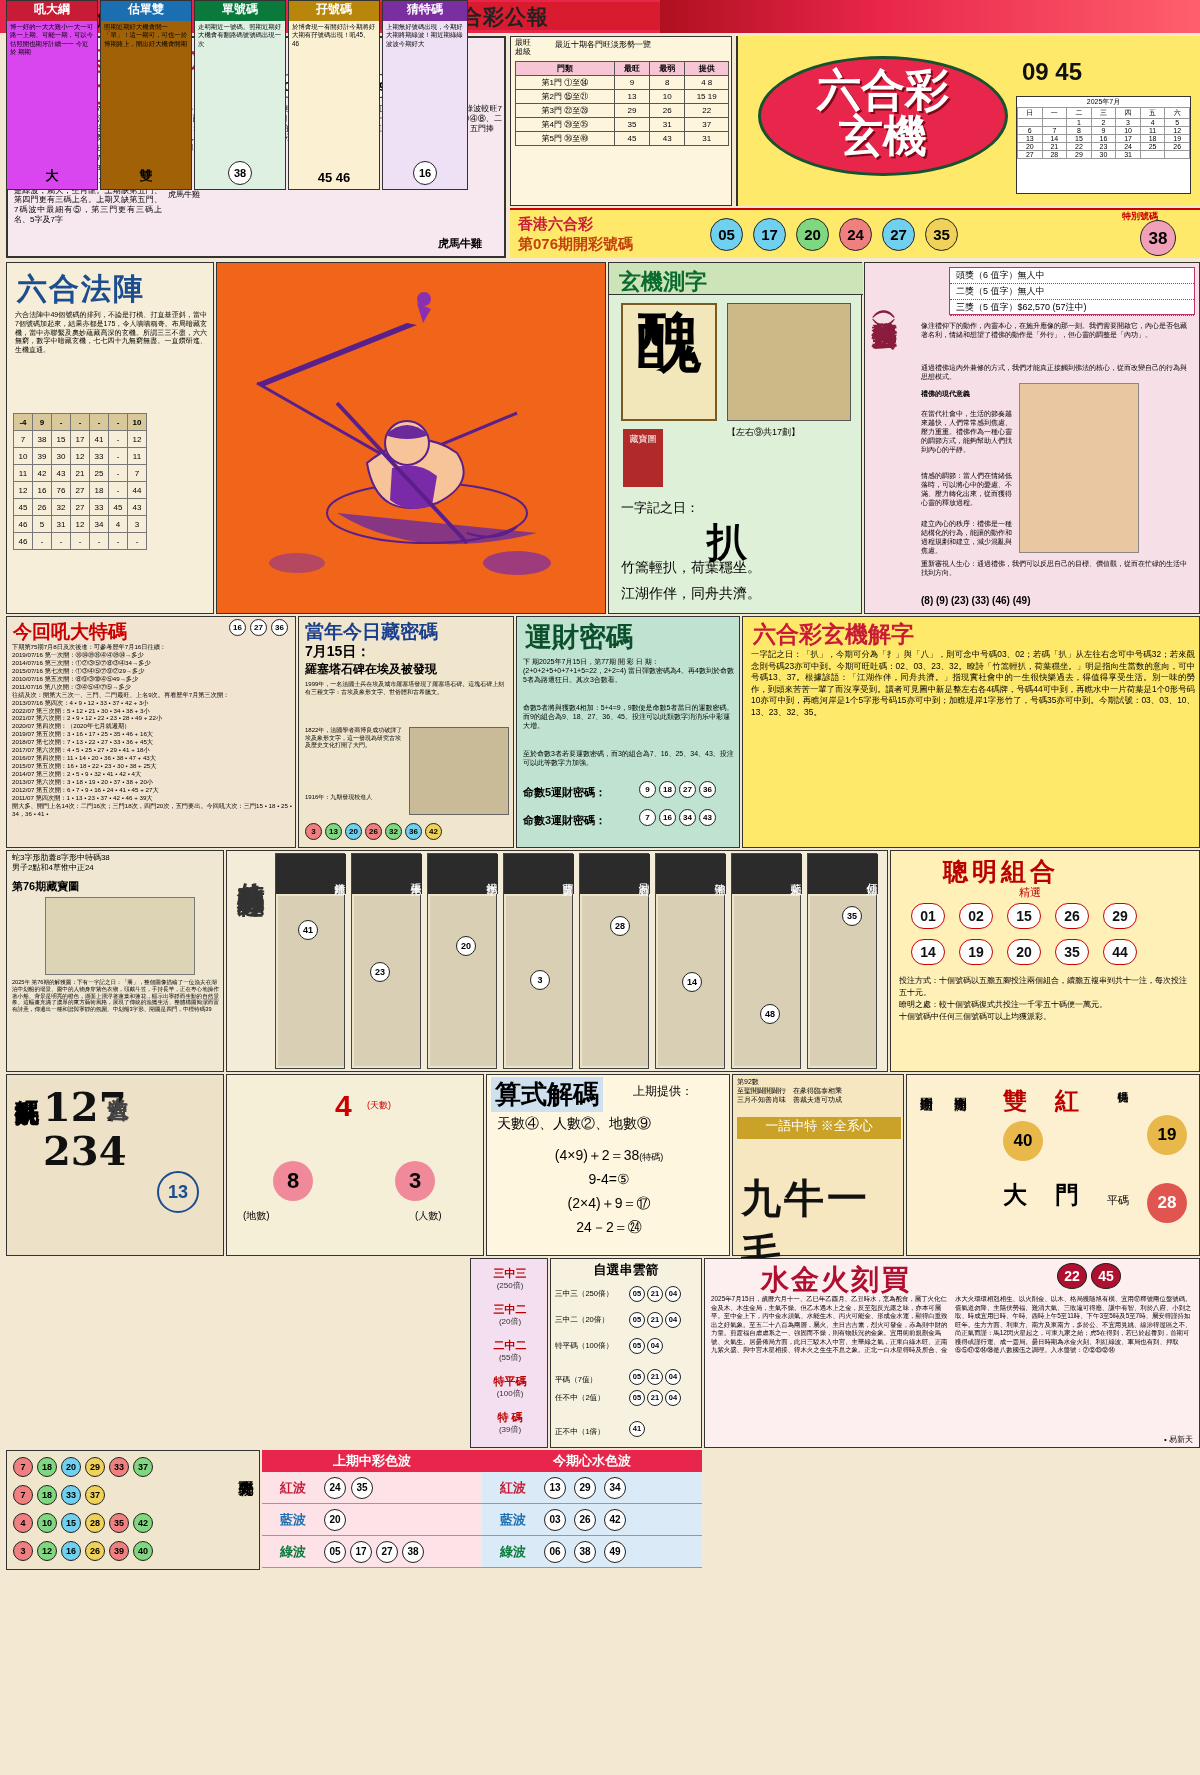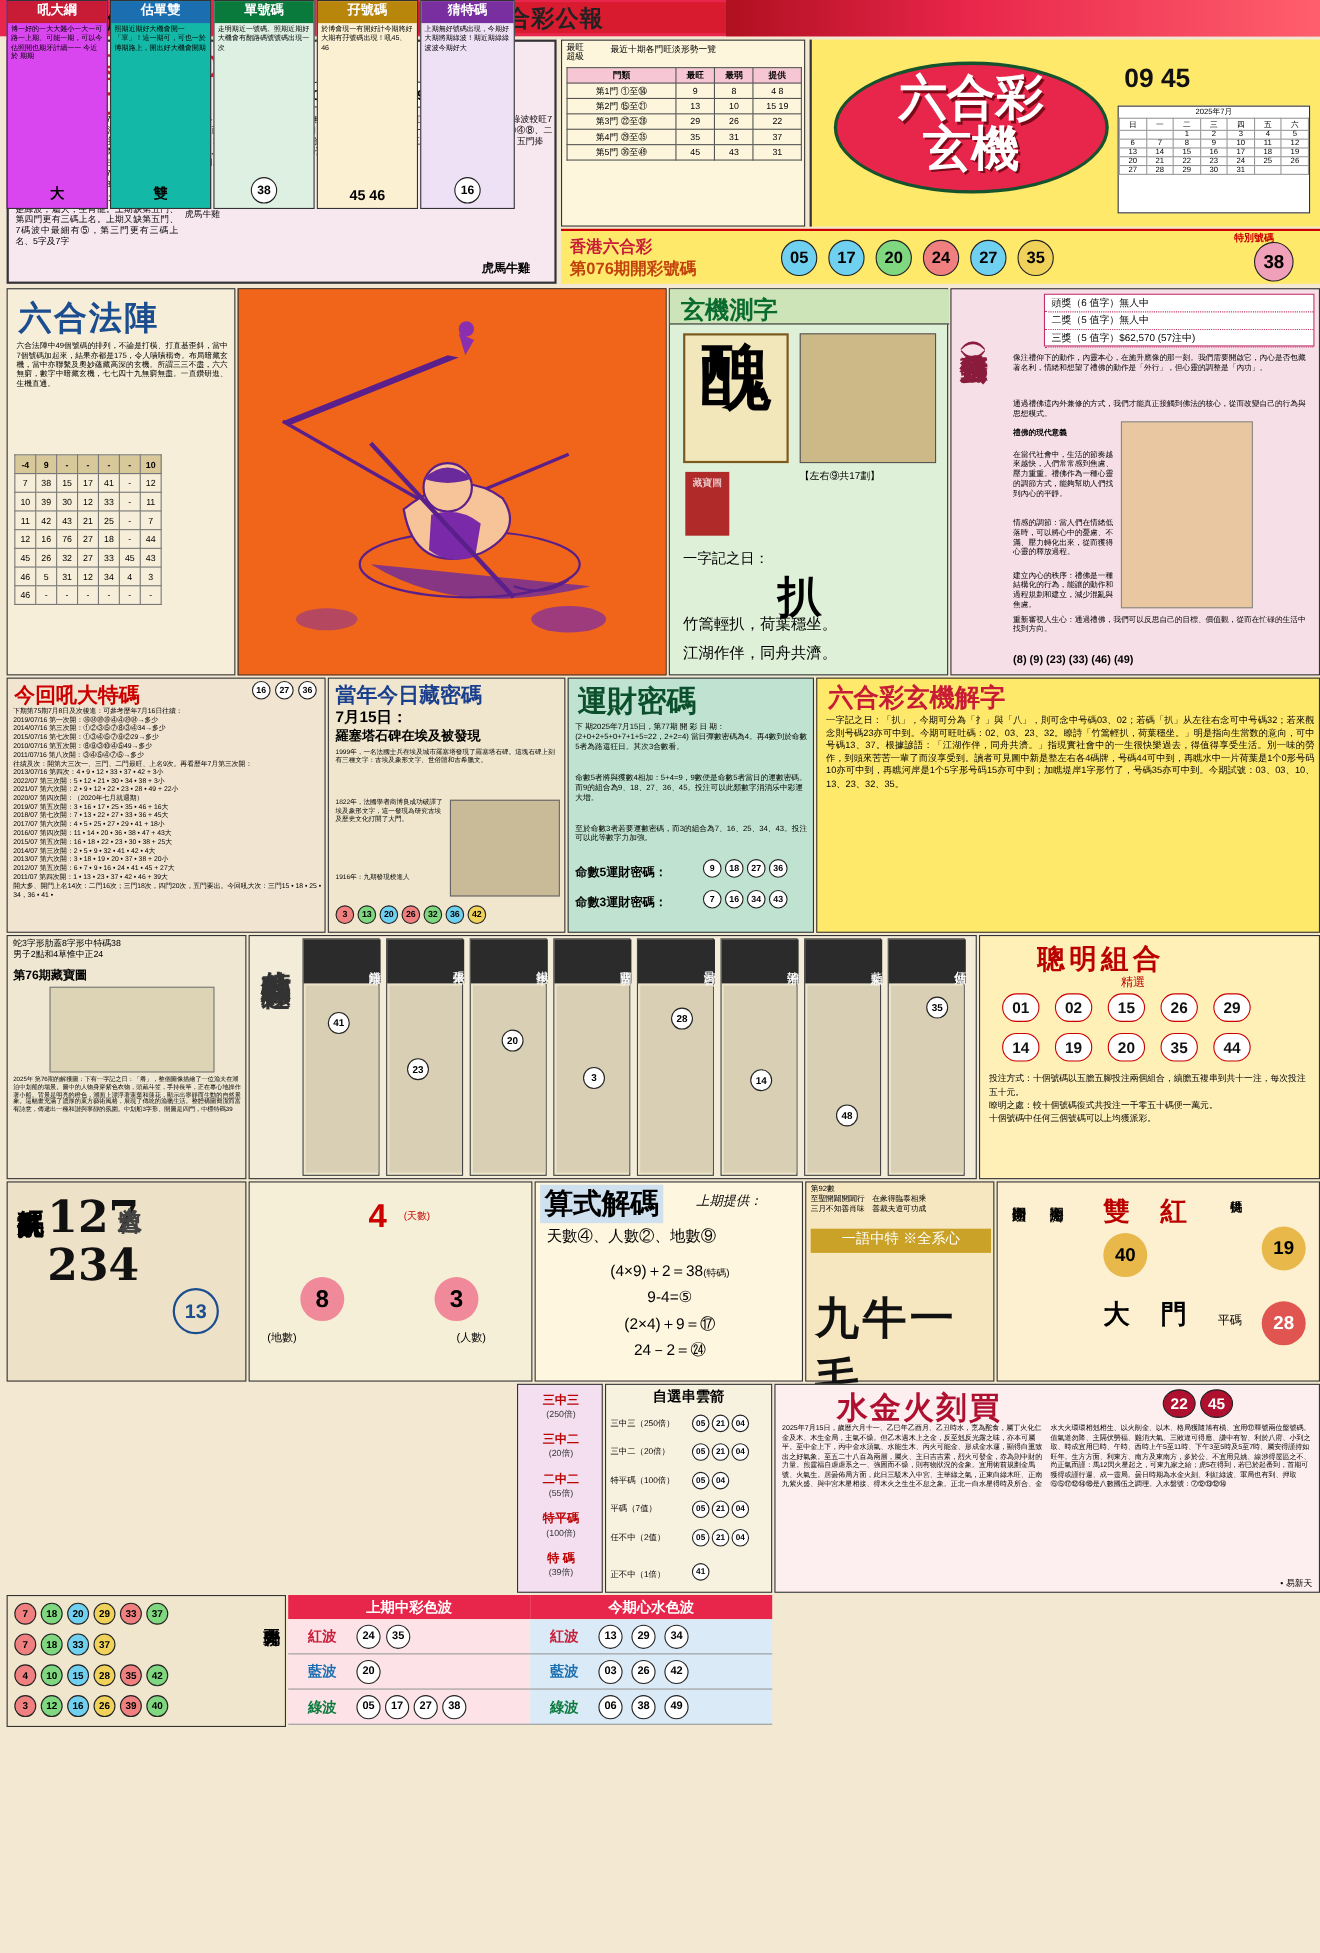--- a/index.html
+++ b/index.html
@@ -154,21 +154,21 @@
   #box-suan .tg { left:140px; top:24px; font-size:9px; color:#c00;}
   #box-suan .c8 { left:46px; top:86px; width:40px;height:40px;border-radius:50%;background:#f08a9a;
                   display:flex;align-items:center;justify-content:center;font-size:22px;font-weight:bold;}
   #box-suan .c3 { left:168px; top:86px; width:40px;height:40px;border-radius:50%;background:#f08a9a;
                   display:flex;align-items:center;justify-content:center;font-size:22px;font-weight:bold;}
   #box-suan .l1 { left:16px; top:134px; font-size:10px;}
   #box-suan .l2 { left:188px; top:134px; font-size:10px;}
 
   #box-eq { left:486px; top:1074px; width:244px; height:182px; background:#fff6e0; border:1.5px solid #333;}
   #box-eq .ttl { left:4px; top:2px; font-size:26px; font-weight:bold; background:#cfe0ef; padding:0 4px;}
-  #box-eq .sub { left:146px; top:8px; font-size:12px;font-style:italic;}
+  #box-eq .sub { left:146px; top:8px; font-size:12px;}
   #box-eq .r { font-size:11px;}
   #box-eq .eq { font-size:14px; text-align:center;}
 
   #box-yi { left:732px; top:1074px; width:172px; height:182px; background:#f7e7c0; border:1.5px solid #333;}
   #box-yi .tp { left:4px; top:2px; font-size:7px; line-height:1.3;}
   #box-yi .bar { left:4px; top:42px; width:164px; height:22px; background:#c9a227; color:#fff; font-size:13px; text-align:center;}
   #box-yi .big { left:8px; top:96px; font-size:40px; font-weight:bold; letter-spacing:3px; color:#111;}
 
   #box-sq { left:906px; top:1074px; width:294px; height:182px; background:#fdf0d0; border:1.5px solid #333;}
   #box-sq .cl { font-size:13px; writing-mode:vertical-rl; text-orientation:upright; }
@@ -714,21 +714,21 @@
   <div class="abs r1" style="left:240px;top:40px;">19</div>
   <div class="abs r2" style="left:240px;top:108px;">28</div>
   <div class="abs" style="left:200px;top:118px;font-size:11px;">平碼</div>
 </div>
 
 <div class="colbox" style="left:6px;width:92px;background:#d946ef;">
   <div class="h" style="background:#c81b36;">吼大綱</div>
   <div class="b">博一好的一大大難小一大一可路一上期、可能一期，可以今估照開也期牙計續一一 今近於 期期</div>
   <div class="ft">大</div>
 </div>
-<div class="colbox" style="left:100px;width:92px;background:#14b8a6;">
+<div class="colbox" style="left:100px;width:92px;background:#a16207;">
   <div class="h" style="background:#1b6fb0;">估單雙</div>
   <div class="b">照期近期好大機會開一「單」！這一期可，可也一於博期路上，開出好大機會開期</div>
   <div class="ft">雙</div>
 </div>
 <div class="colbox" style="left:194px;width:92px;background:#ddf0e2;">
   <div class="h" style="background:#0a7a3c;">單號碼</div>
   <div class="b">走明期近一號碼。照期近期好大機會有翻路碼號號碼出現一次</div>
   <div class="ft">
     <span class="ball" style="width:24px;height:24px;font-size:11px;">38</span>
   </div>
@@ -782,21 +782,21 @@
       <span class="ln" style="width:72px">三中二（20倍）</span>
       <span class="ball bb">05</span>
         <span class="ball bb">21</span>
         <span class="ball bb">04</span>
     </div>
     <div style="display:flex;align-items:center;gap:2px;height:26px;">
       <span class="ln" style="width:72px">特平碼（100倍）</span>
       <span class="ball bb">05</span>
         <span class="ball bb">04</span>
     </div>
-    <div style="display:flex;align-items:center;gap:2px;height:26px;">
+    <div style="display:flex;align-items:flex-end;gap:2px;height:26px;">
       <span class="ln" style="width:72px">平碼（7值）</span>
       <span class="ball bb">05</span>
         <span class="ball bb">21</span>
         <span class="ball bb">04</span>
     </div>
     <div style="display:flex;align-items:center;gap:2px;height:26px;">
       <span class="ln" style="width:72px">任不中（2值）</span>
       <span class="ball bb">05</span>
         <span class="ball bb">21</span>
         <span class="ball bb">04</span>

